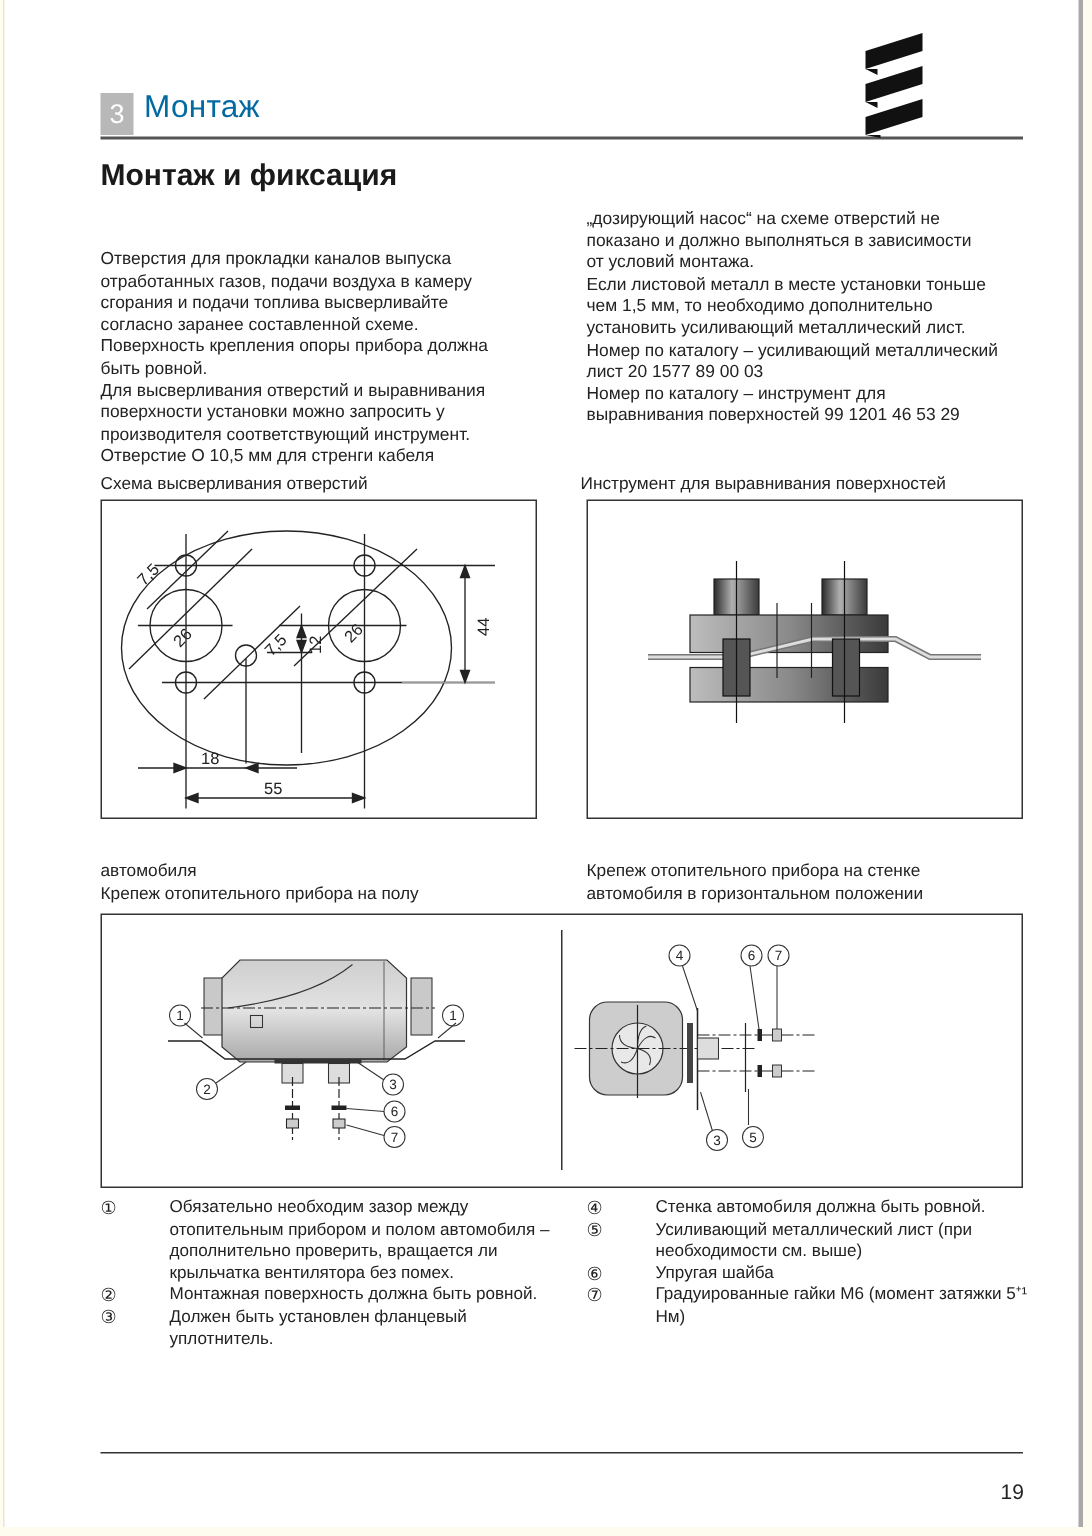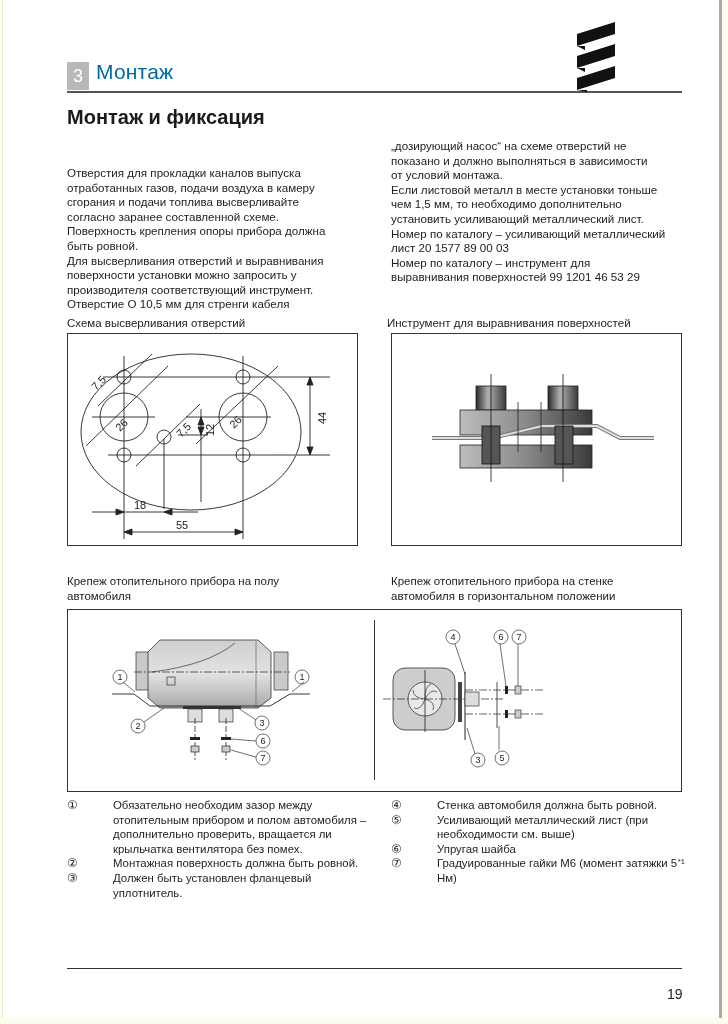--- a/index.html
+++ b/index.html
@@ -155,22 +155,22 @@
       <rect x="90" y="92" width="18" height="38" fill="#555" stroke="#111" stroke-width="0.8"></rect>
       <rect x="163" y="92" width="18" height="38" fill="#555" stroke="#111" stroke-width="0.8"></rect>
       <line x1="99" y1="40" x2="99" y2="148" stroke="#111" stroke-width="0.8"></line>
       <line x1="171" y1="40" x2="171" y2="148" stroke="#111" stroke-width="0.8"></line>
       <line x1="126" y1="68" x2="126" y2="118" stroke="#222" stroke-width="0.8"></line>
       <line x1="149" y1="68" x2="149" y2="118" stroke="#222" stroke-width="0.8"></line>
     </svg>
   </div>
 
   <div class="abs fig-title" style="left:64px; top:574px;">
+    <div>автомобиля</div>
     <div>Крепеж отопительного прибора на полу</div>
-    <div>автомобиля</div>
   </div>
   <div class="abs frame" style="left:64px; top:609px; width:615px; height:183px;">
     <div class="abs" style="left:306px; top:10px; width:1px; height:160px; background:#333;"></div>
 
     <svg class="abs" style="left:0; top:0;" width="305" height="181" viewBox="0 0 305 181">
       <defs>
         <linearGradient id="gheat" x1="0" y1="0" x2="0" y2="1">
           <stop offset="0" stop-color="#cfcfcf"></stop>
             <stop offset="0.5" stop-color="#e2e2e2"></stop>
             <stop offset="1" stop-color="#a8a8a8"></stop>

